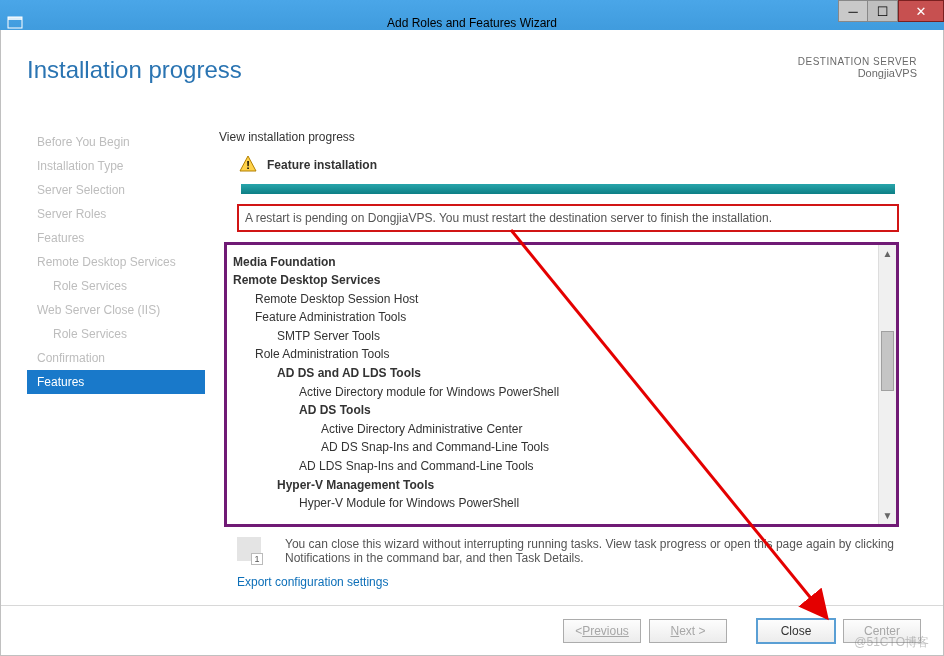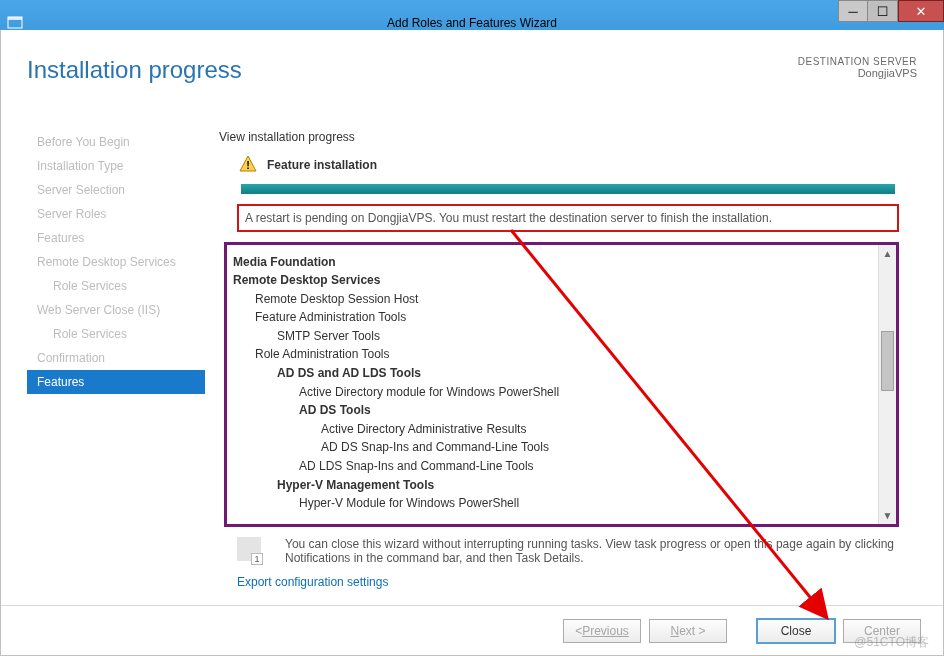--- a/index.html
+++ b/index.html
@@ -232,21 +232,21 @@
         <div class="treecontent" id="treecontent">
             <div class="l0">Media Foundation</div>
             <div class="l0">Remote Desktop Services</div>
             <div class="l1n">Remote Desktop Session Host</div>
             <div class="l1n">Feature Administration Tools</div>
             <div class="l2n">SMTP Server Tools</div>
             <div class="l1n">Role Administration Tools</div>
             <div class="l2">AD DS and AD LDS Tools</div>
             <div class="l3n">Active Directory module for Windows PowerShell</div>
             <div class="l3">AD DS Tools</div>
-            <div class="l4n">Active Directory Administrative Results</div>
+            <div class="l4n">Active Directory Administrative Center</div>
             <div class="l4n">AD DS Snap-Ins and Command-Line Tools</div>
             <div class="l3n">AD LDS Snap-Ins and Command-Line Tools</div>
             <div class="l2">Hyper-V Management Tools</div>
             <div class="l3n">Hyper-V Module for Windows PowerShell</div>
           </div>
         <div class="scrollbar">
           <div class="arrow">▲</div>
           <div class="thumb"></div>
           <div class="arrow" style="position:absolute;bottom:0;left:0;right:0">▼</div>
         </div>

